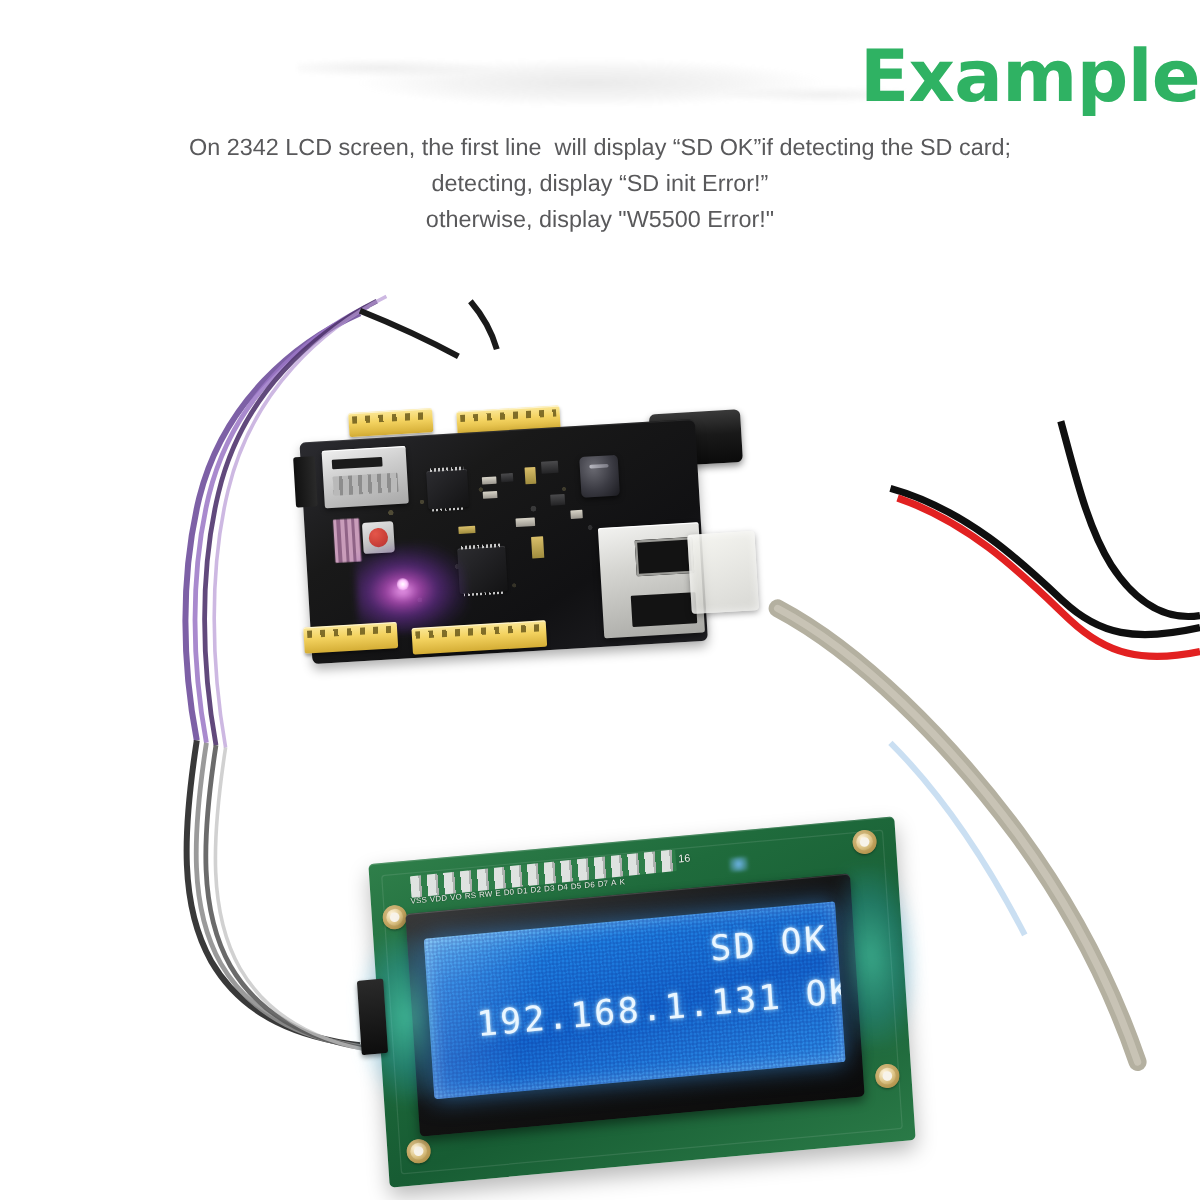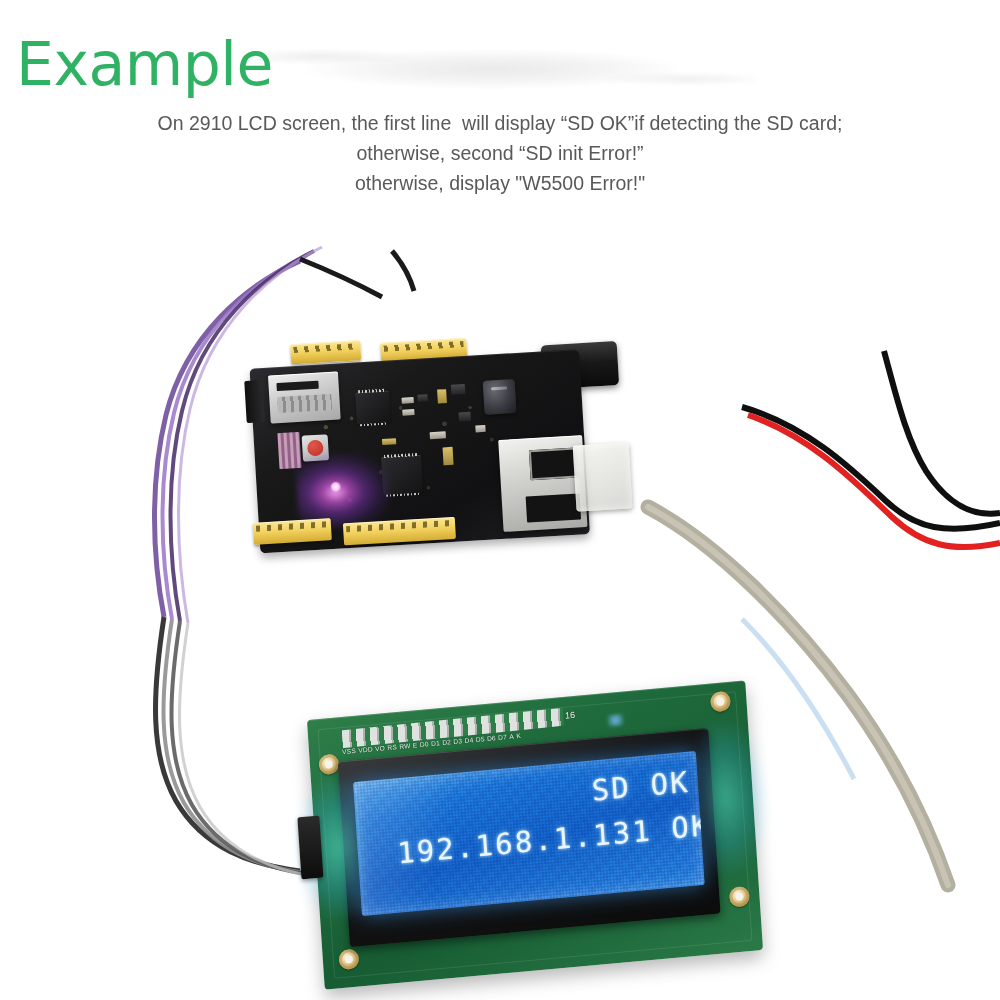--- a/index.html
+++ b/index.html
@@ -35,24 +35,24 @@
       radial-gradient(ellipse 250px 26px at 48% 50%, rgba(150,150,150,0.20) 0%, rgba(170,170,170,0.13) 45%, rgba(200,200,200,0.0) 78%),
       radial-gradient(ellipse 120px 10px at 14% 30%, rgba(150,150,150,0.16) 0%, rgba(200,200,200,0) 80%),
       radial-gradient(ellipse 110px 9px at 86% 66%, rgba(150,150,150,0.14) 0%, rgba(200,200,200,0) 80%);
     filter: blur(1.2px);
   }
 
   #page-title {
     position: absolute;
     left: 16px; right: 0;
     top: 34px;
-    text-align: left;
+    text-align: right;
     font-family: "DejaVu Sans", sans-serif;
     font-size: 60px;
-    font-weight: normal;
+    font-weight: bold;
     letter-spacing: -0.5px;
     color: #2fb263;
     line-height: 1.0;
   }
 
   #description {
     position: absolute;
     left: 110px;
     top: 108px;
     width: 780px;
@@ -384,22 +384,22 @@
   }
 </style>
 </head>
 <body>
 
 <div id="header">
   <div id="title-brush"></div>
   <div id="page-title">Example</div>
 
   <div id="description">
-    <span class="dline">On 2910 LCD screen, the first line  will display “SD OK”if detecting the SD card;</span>
-    <span class="dline">otherwise, second “SD init Error!”</span>
+    <span class="dline">On 2342 LCD screen, the first line  will display “SD OK”if detecting the SD card;</span>
+    <span class="dline">detecting, display “SD init Error!”</span>
     <span class="dline">otherwise, display "W5500 Error!"</span>
   </div>
 </div>
 
 <div id="photo">
 
   <svg class="wire" width="1000" height="775" viewBox="0 0 1000 775" style="left:0; top:0;">
 
     <path d="M300,36 C246,60 186,110 166,190 C150,256 152,330 164,392" stroke="#6f4f9c" stroke-width="5" fill="none" opacity="0.9"></path>
     <path d="M307,30 C254,56 194,106 174,188 C158,254 160,330 172,394" stroke="#9a76c6" stroke-width="4" fill="none" opacity="0.85"></path>

